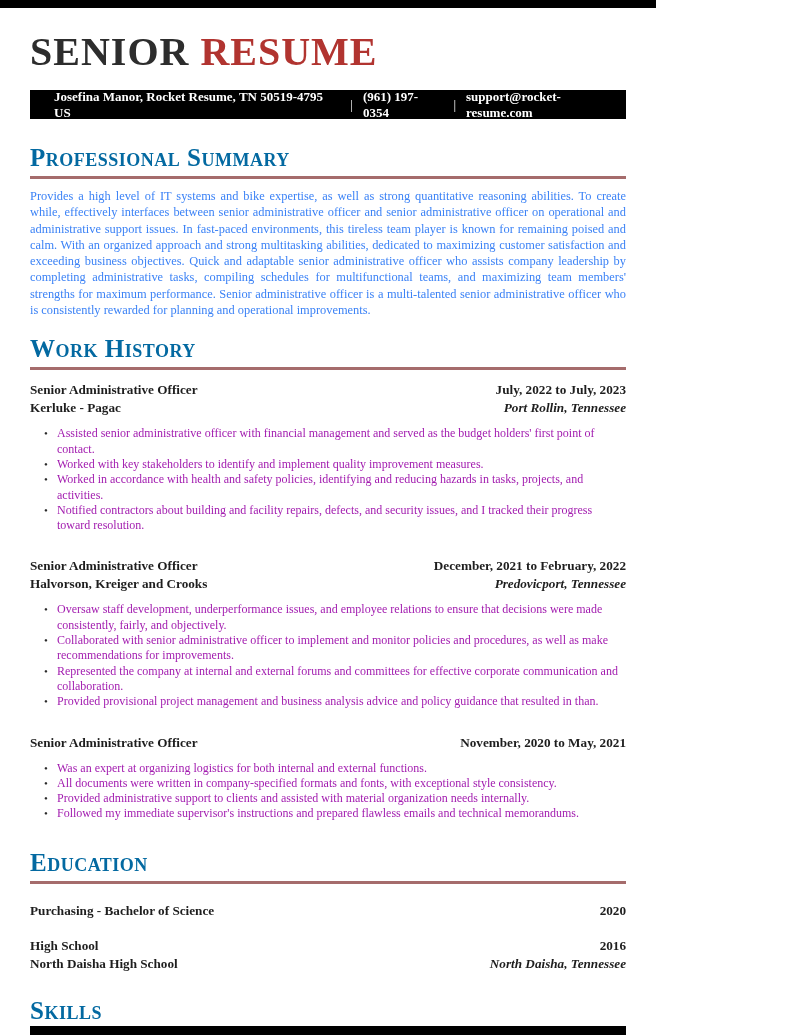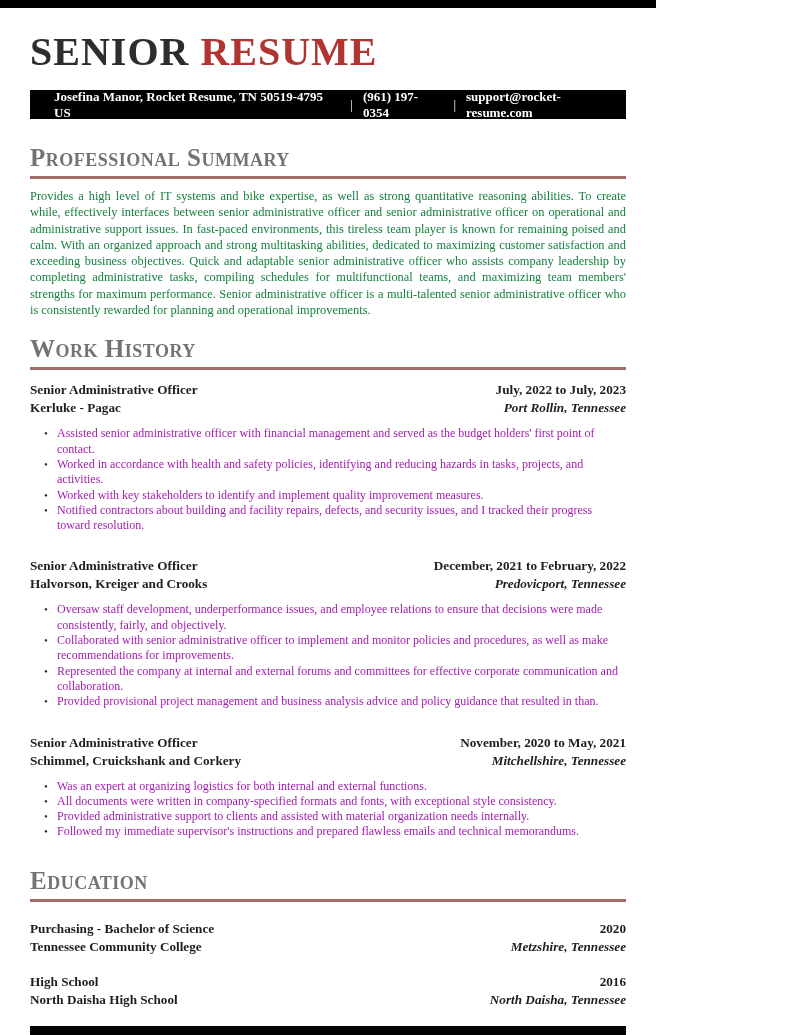--- a/index.html
+++ b/index.html
@@ -43,33 +43,33 @@
     font-weight: bold;
   }
   .contact-bar .sep { margin: 0 10px; font-weight: normal; }
   .section { margin-top: 26px; }
   .section-heading {
     font-size: 25px;
     line-height: 26px;
     font-weight: bold;
     font-variant: small-caps;
     letter-spacing: 0.5px;
-    color: #737373;
+    color: #0369a1;
   }
   .rule {
     height: 3px;
     background: #a56c6c;
     margin-top: 5px;
   }
   .summary-text {
     margin-top: 9px;
     font-size: 12.4px;
     line-height: 16.3px;
     text-align: justify;
-    color: #15803d;
+    color: #3b82f6;
   }
   .job { margin-top: 11px; }
   .job + .job { margin-top: 24px; }
   .row {
     display: flex;
     justify-content: space-between;
     align-items: baseline;
     line-height: 18px;
     font-size: 13.2px;
     color: #1e1e1e;
@@ -145,22 +145,22 @@
         <div class="row">
           <span class="left">Senior Administrative Officer</span>
           <span class="right">July, 2022 to July, 2023</span>
         </div>
         <div class="row">
           <span class="left">Kerluke - Pagac</span>
           <span class="right italic">Port Rollin, Tennessee</span>
         </div>
         <ul class="bullets">
           <li>Assisted senior administrative officer with financial management and served as the budget holders' first point of contact.</li>
+          <li>Worked with key stakeholders to identify and implement quality improvement measures.</li>
           <li>Worked in accordance with health and safety policies, identifying and reducing hazards in tasks, projects, and activities.</li>
-          <li>Worked with key stakeholders to identify and implement quality improvement measures.</li>
           <li>Notified contractors about building and facility repairs, defects, and security issues, and I tracked their progress toward resolution.</li>
         </ul>
       </div>
 
       <div class="job">
         <div class="row">
           <span class="left">Senior Administrative Officer</span>
           <span class="right">December, 2021 to February, 2022</span>
         </div>
         <div class="row">
@@ -173,45 +173,37 @@
           <li>Represented the company at internal and external forums and committees for effective corporate communication and collaboration.</li>
           <li>Provided provisional project management and business analysis advice and policy guidance that resulted in than.</li>
         </ul>
       </div>
 
       <div class="job">
         <div class="row">
           <span class="left">Senior Administrative Officer</span>
           <span class="right">November, 2020 to May, 2021</span>
         </div>
-        <div class="row">
-          <span class="left">Schimmel, Cruickshank and Corkery</span>
-          <span class="right italic">Mitchellshire, Tennessee</span>
-        </div>
         <ul class="bullets">
           <li>Was an expert at organizing logistics for both internal and external functions.</li>
           <li>All documents were written in company-specified formats and fonts, with exceptional style consistency.</li>
           <li>Provided administrative support to clients and assisted with material organization needs internally.</li>
           <li>Followed my immediate supervisor's instructions and prepared flawless emails and technical memorandums.</li>
         </ul>
       </div>
     </div>
 
     <div class="section" style="margin-top: 28px;">
       <div class="section-heading">Education</div>
       <div class="rule"></div>
 
       <div class="edu-entry">
         <div class="row">
           <span class="left">Purchasing - Bachelor of Science</span>
           <span class="right">2020</span>
-        </div>
-        <div class="row">
-          <span class="left">Tennessee Community College</span>
-          <span class="right italic">Metzshire, Tennessee</span>
         </div>
       </div>
 
       <div class="edu-entry">
         <div class="row">
           <span class="left">High School</span>
           <span class="right">2016</span>
         </div>
         <div class="row">
           <span class="left">North Daisha High School</span>

